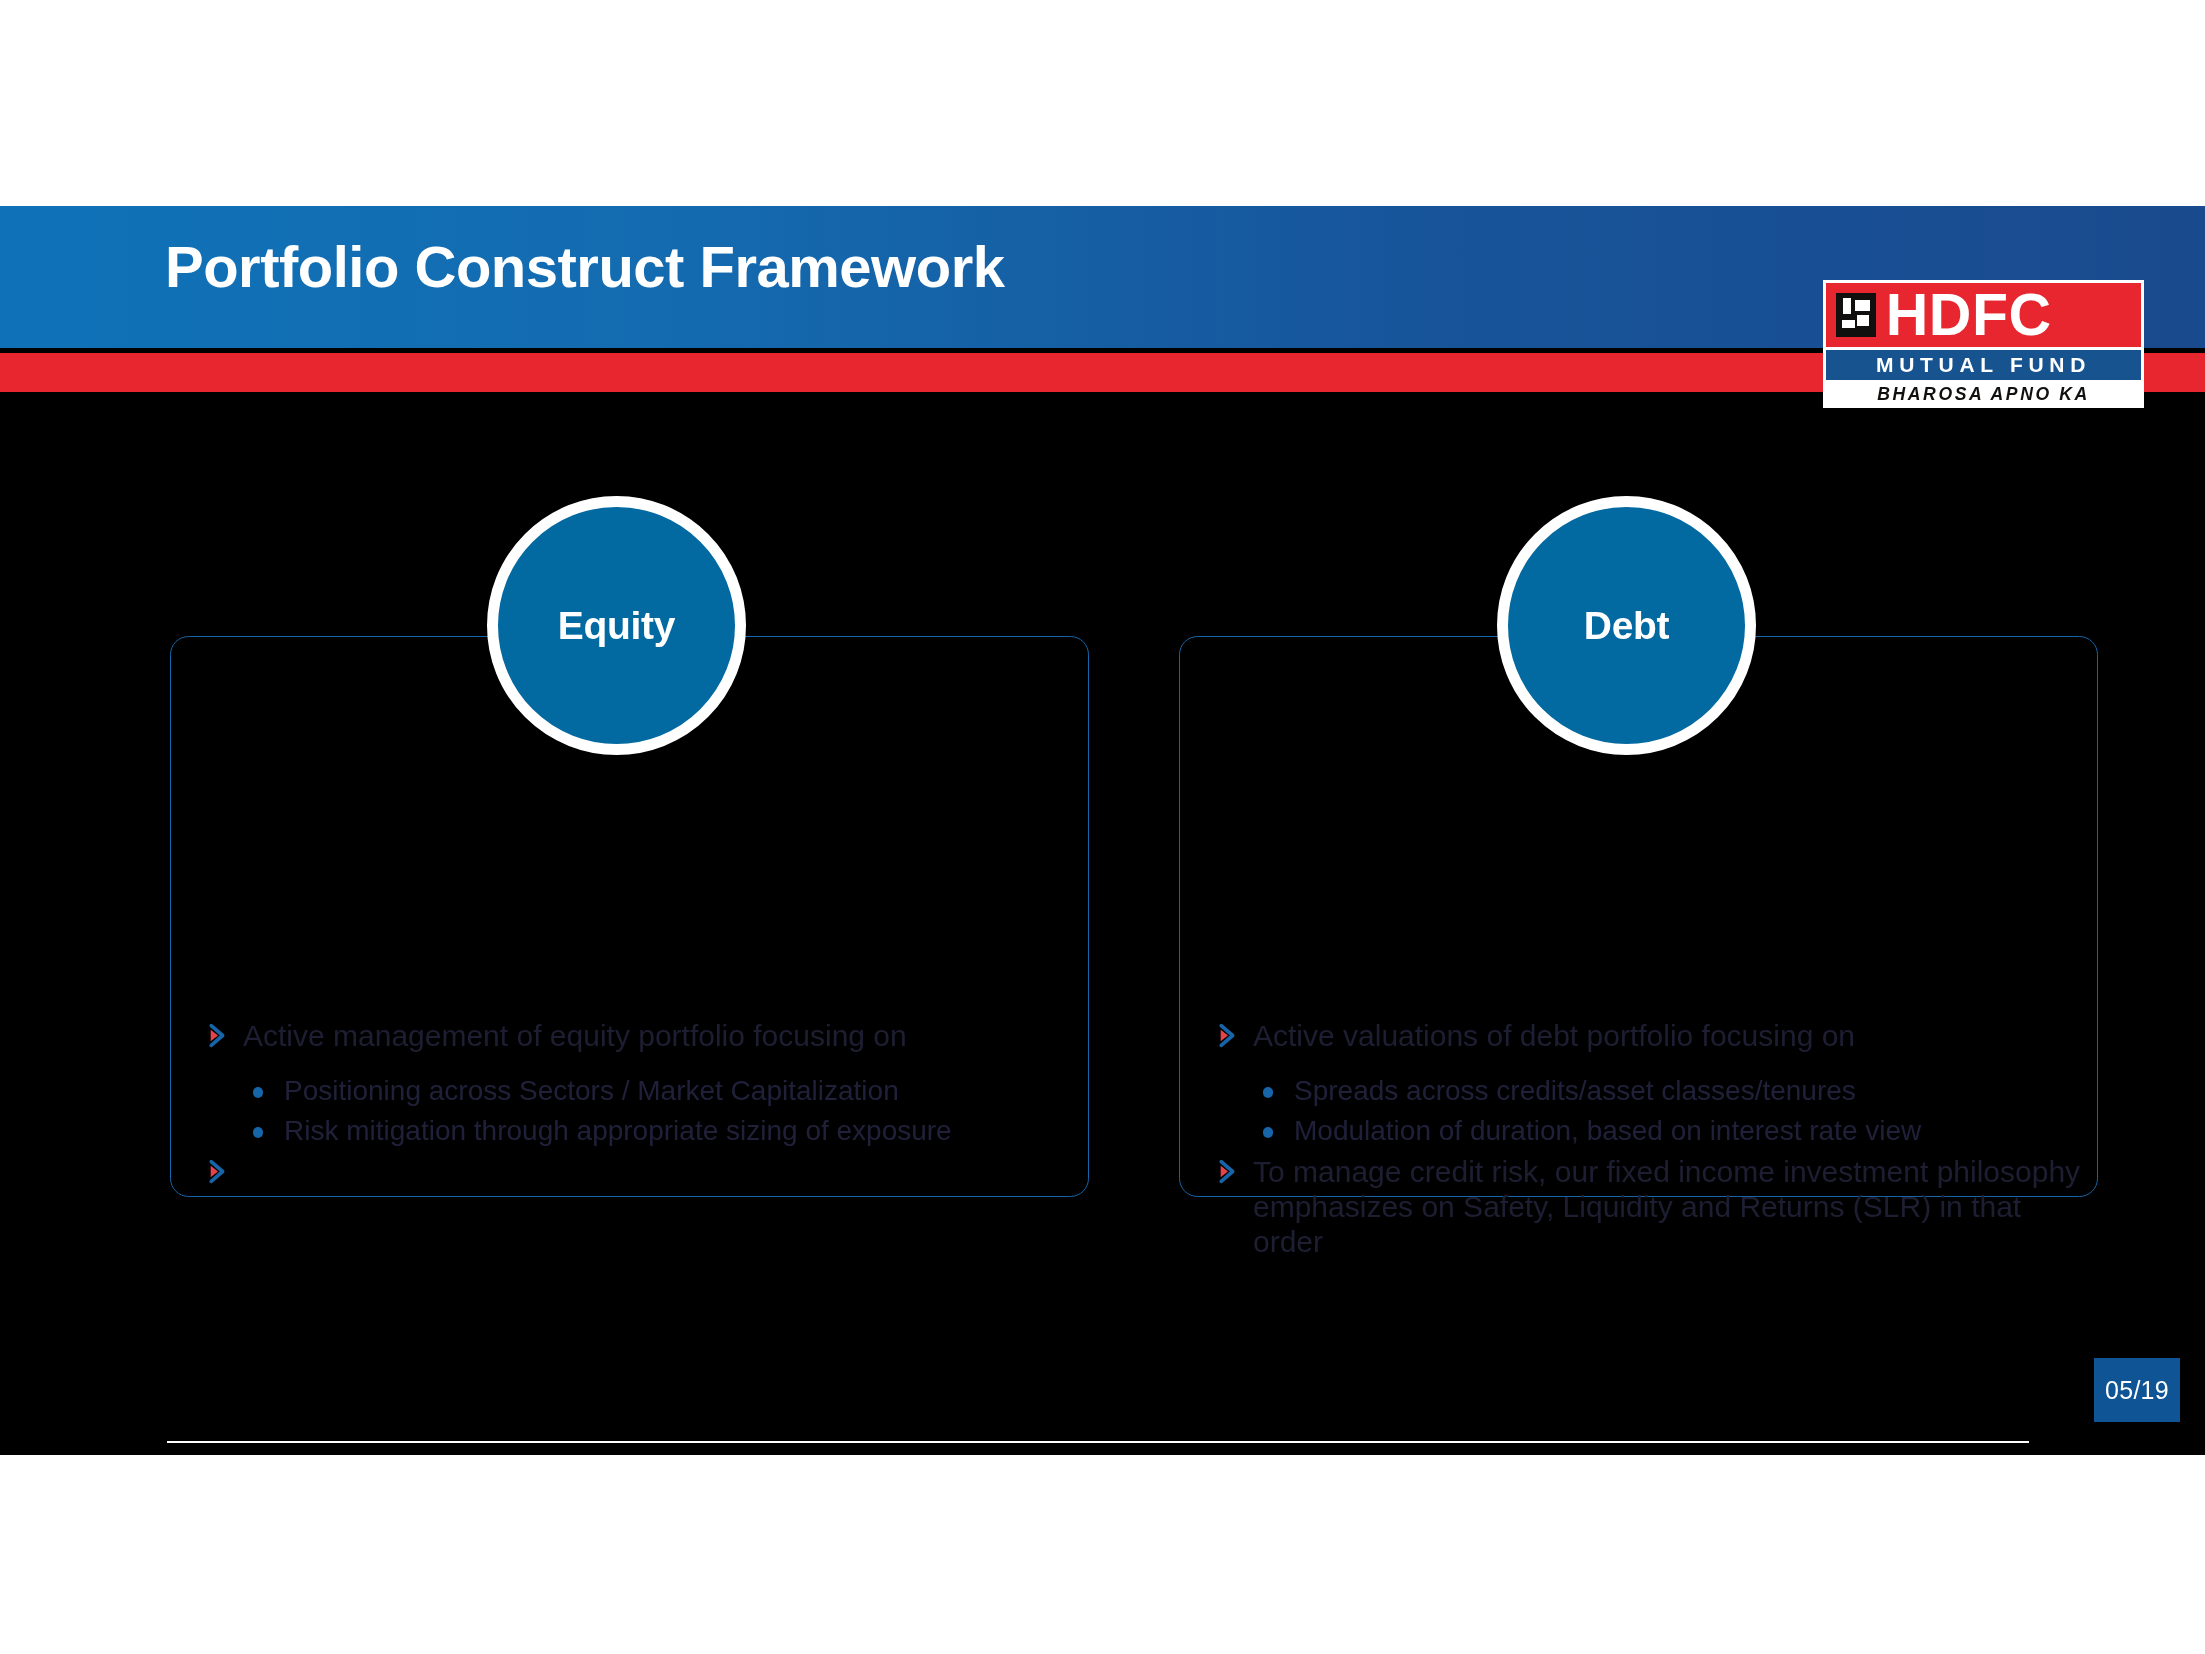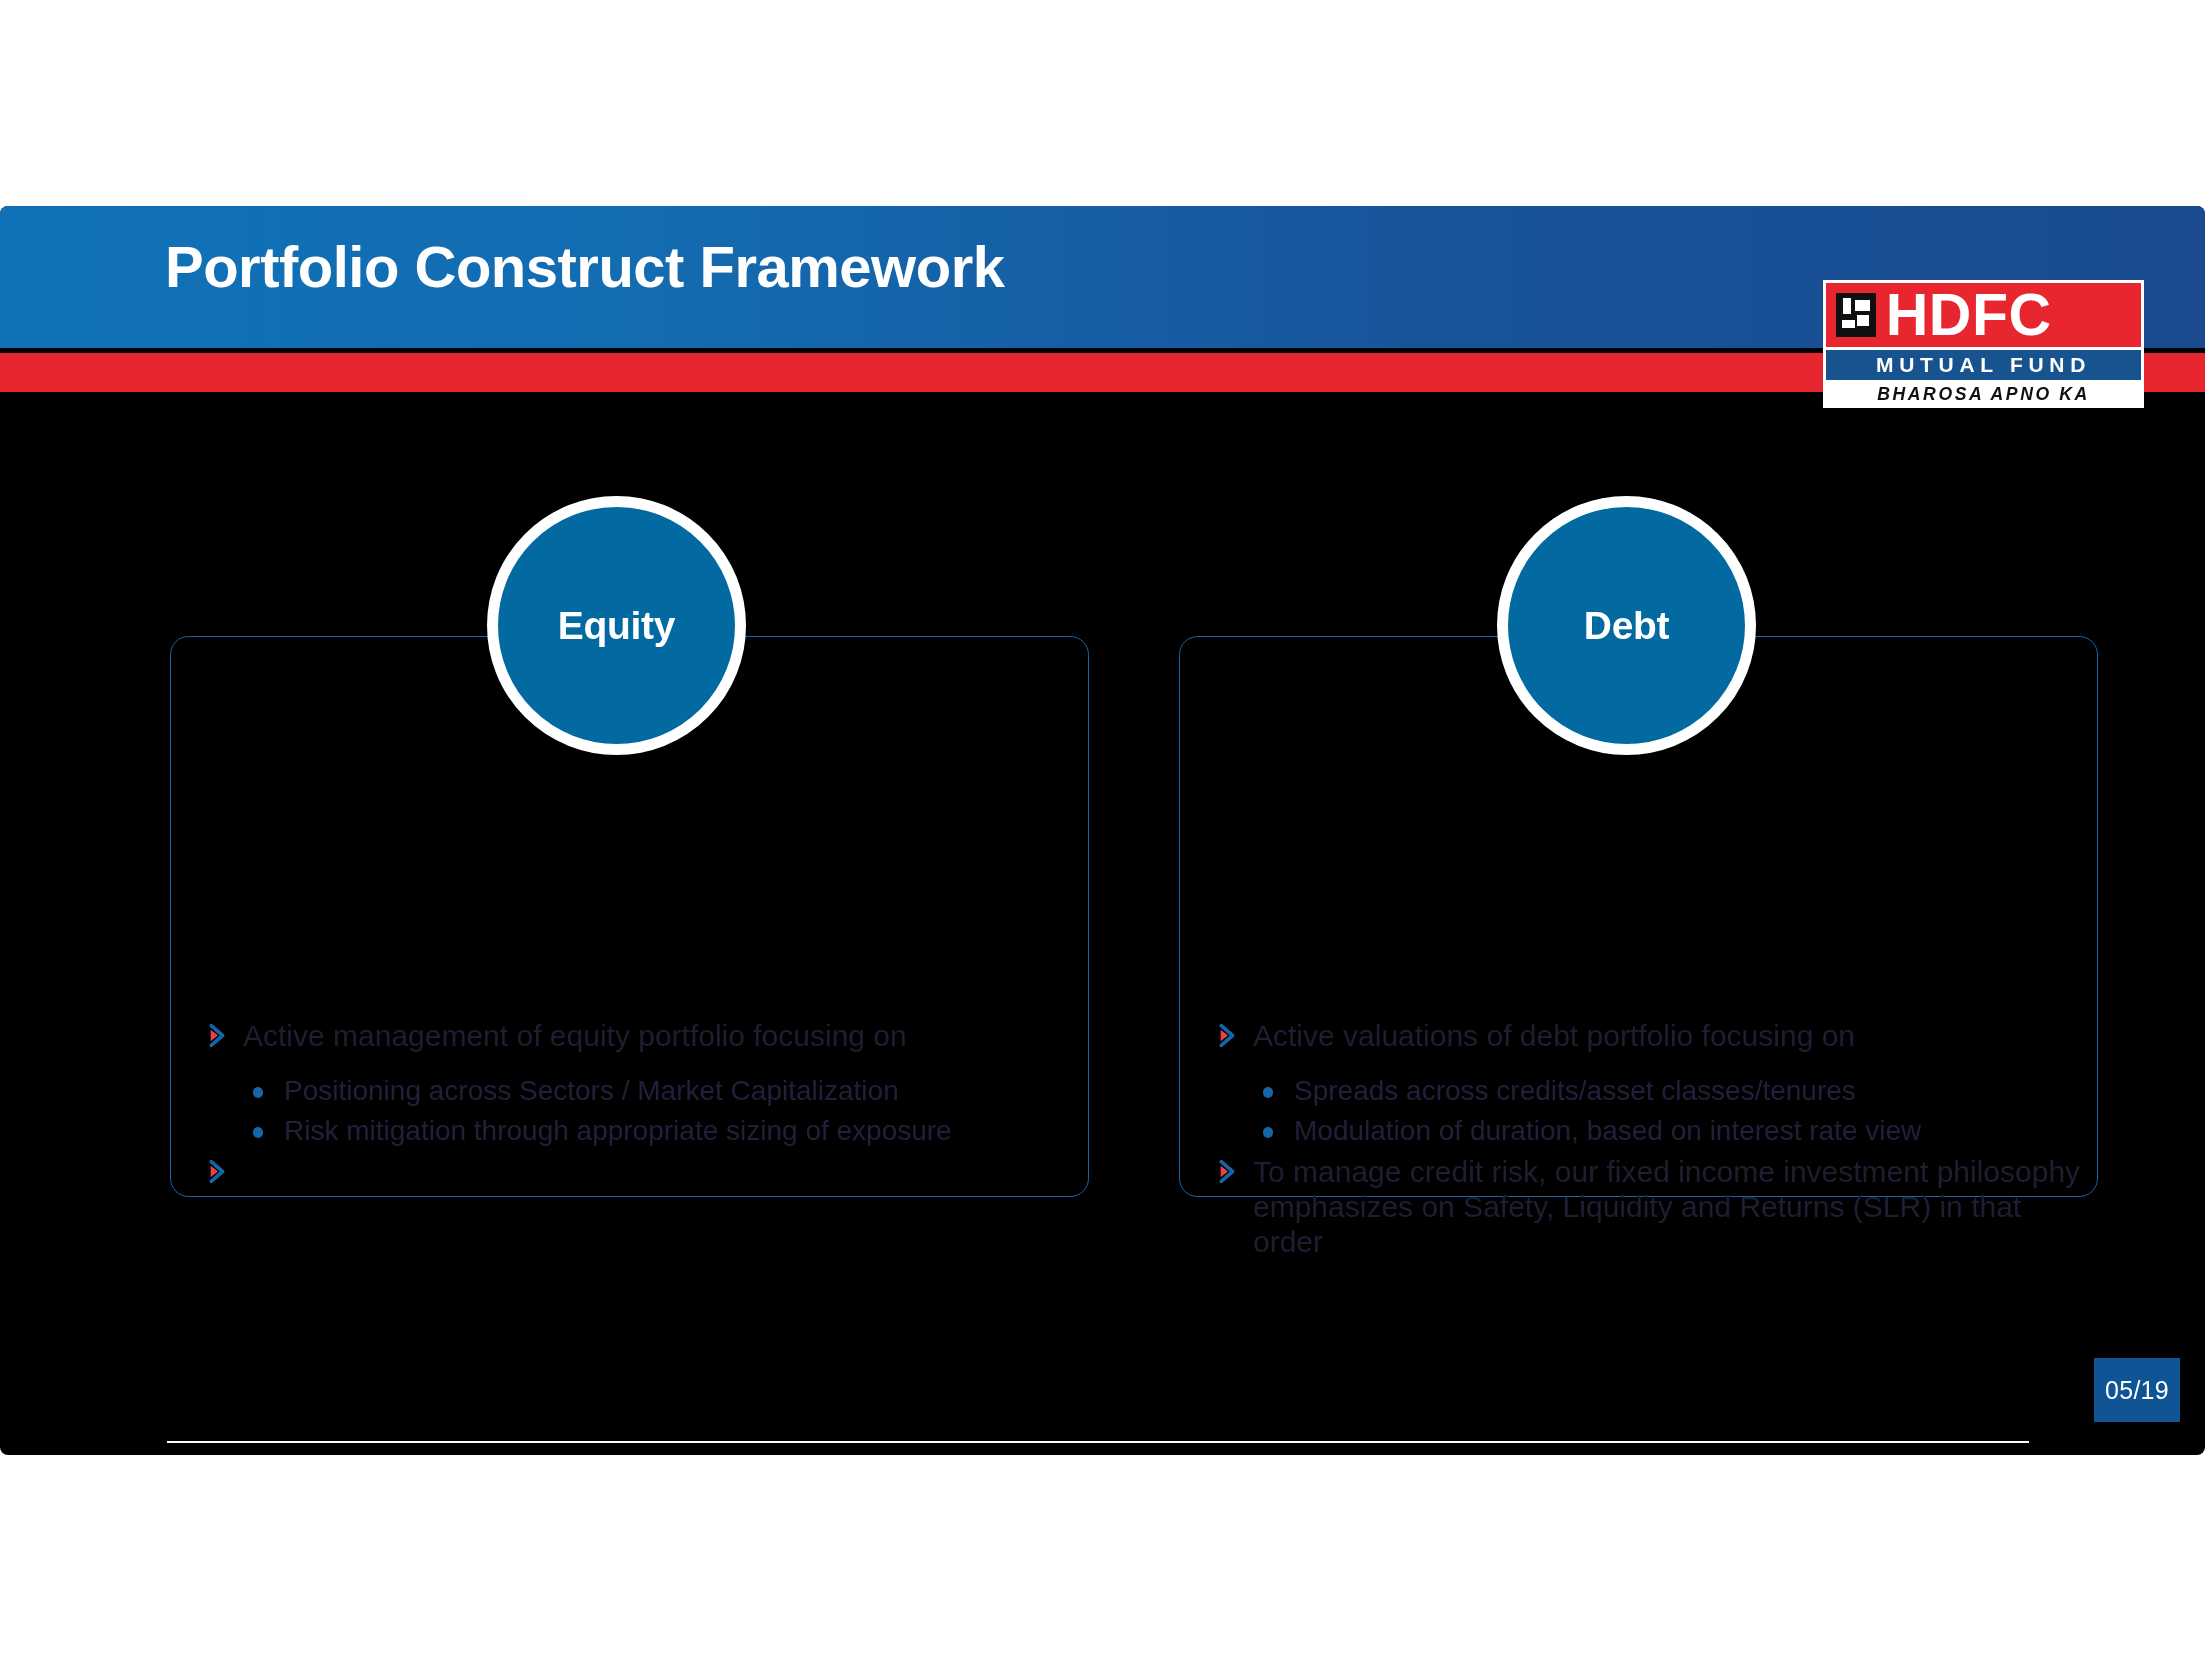--- a/index.html
+++ b/index.html
@@ -16,21 +16,20 @@
 
   
   #slide {
     position: absolute;
     left: 0;
     top: 206px;
     width: 2205px;
     height: 1249px;
     background: #000000;
     overflow: hidden;
-    border-radius: 8px;
   }
 
   
   #header-band {
     position: absolute;
     left: 0;
     top: 0;
     width: 2205px;
     height: 142px;
     background: linear-gradient(90deg, #0f72b8 0%, #146bb0 30%, #17549a 65%, #1a4a8e 100%);

